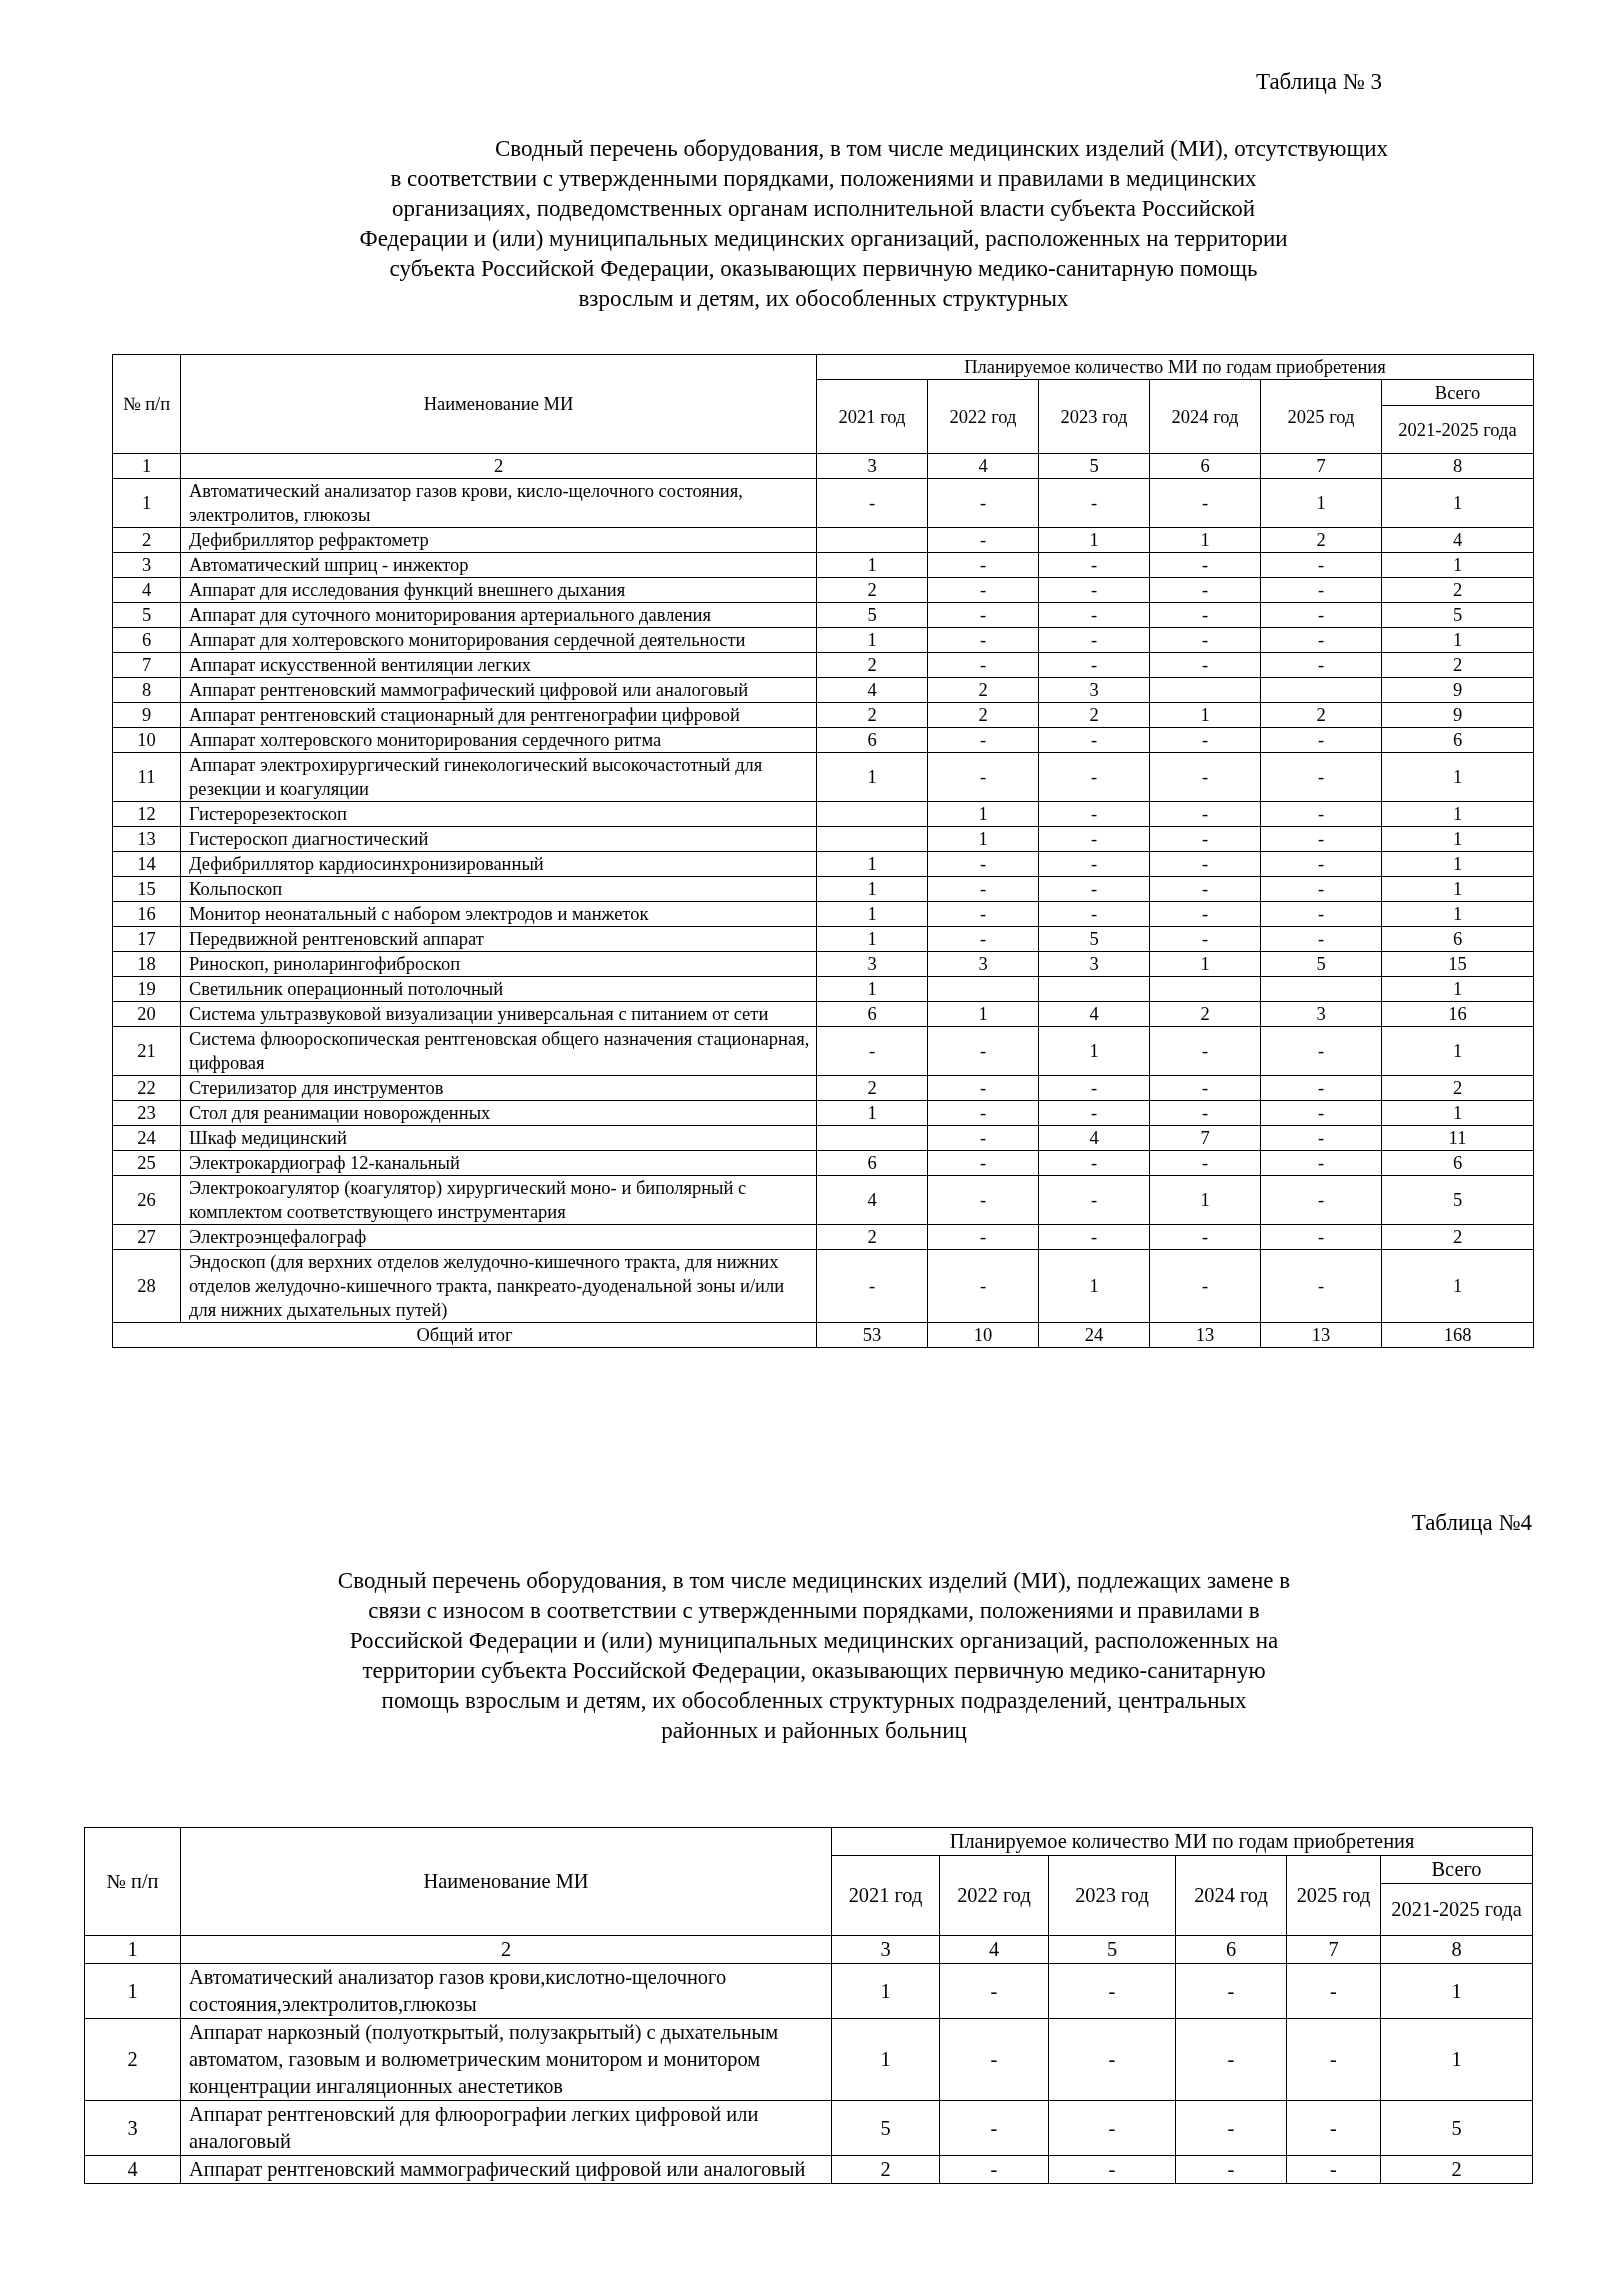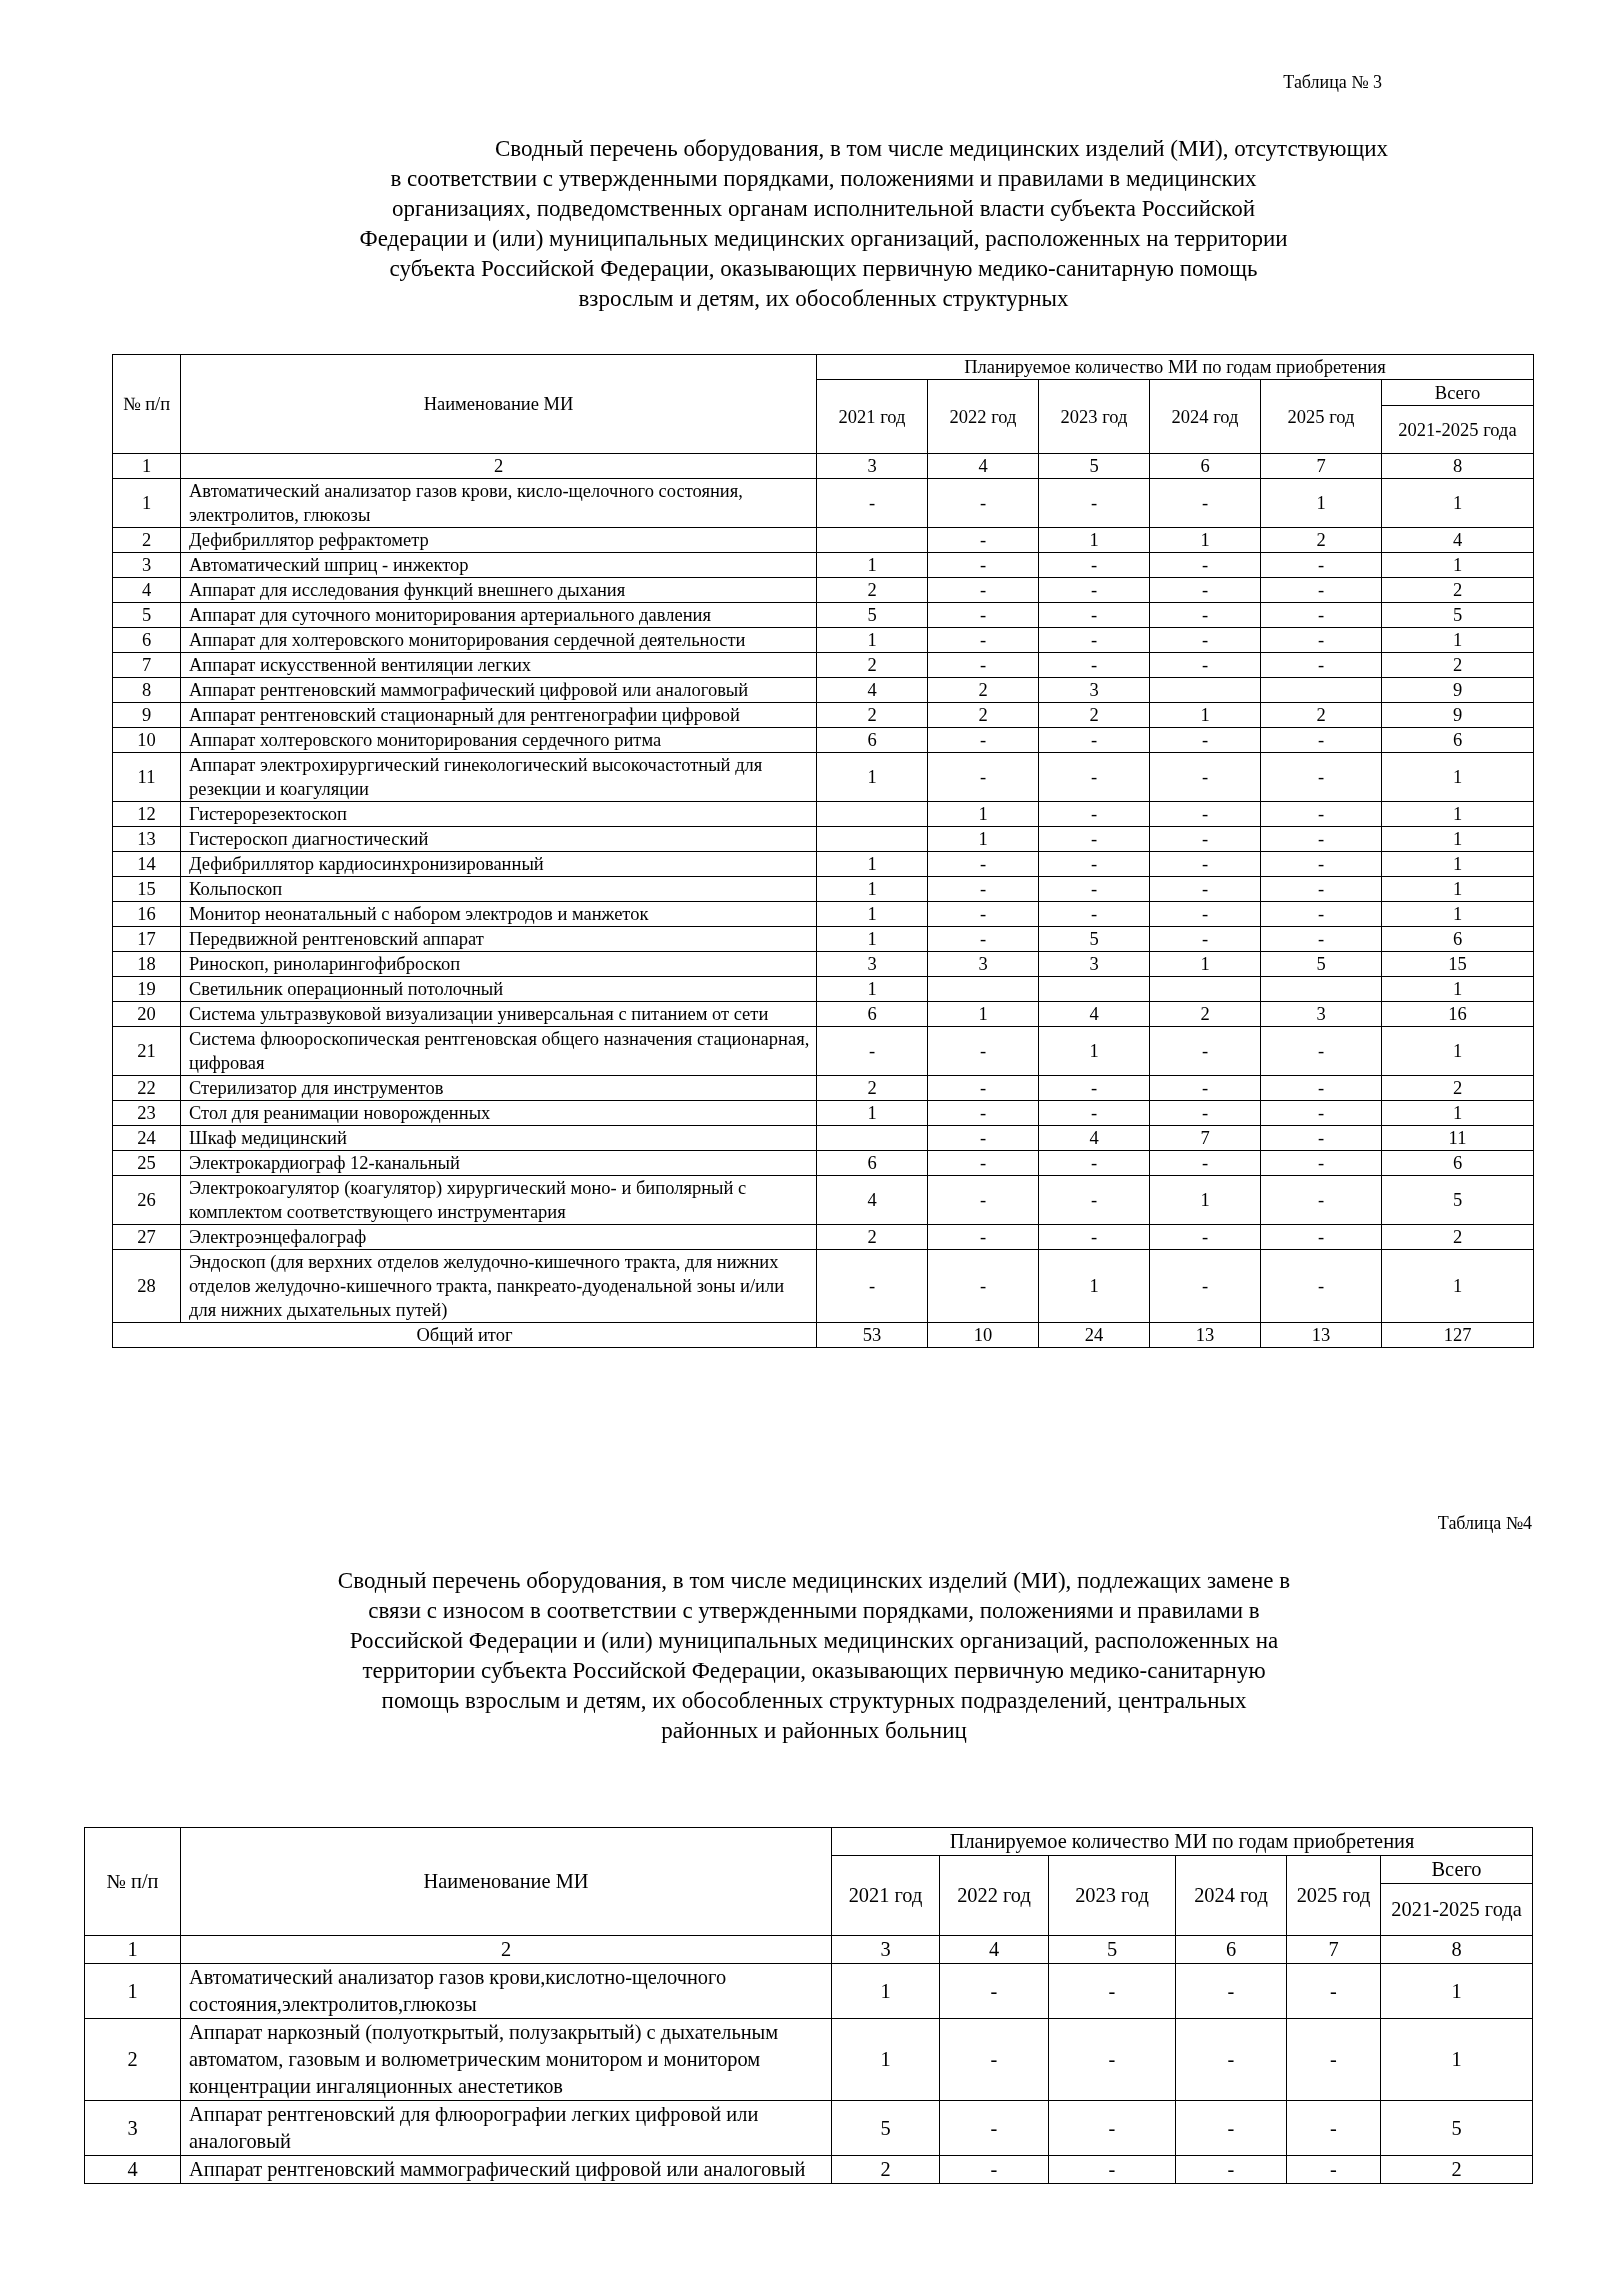--- a/index.html
+++ b/index.html
@@ -1,19 +1,19 @@
 <!DOCTYPE html>
 <html style="font-size:7.4px"><head>
 <meta charset="utf-8">
 <style>
   html, body { margin: 0; padding: 0; background: #ffffff; }
   body { width: 1623px; height: 2295px; position: relative; overflow: hidden;
          font-family: "Liberation Serif", "DejaVu Serif", serif; color: #000; }
   .abs { position: absolute; }
-  .tbl-label { font-size: 18px; line-height: 28px; white-space: nowrap; margin-left: 9px; }
+  .tbl-label { font-size: 23px; line-height: 28px; white-space: nowrap; margin-left: 9px; }
   .title { font-size: 23px; line-height: 30px; text-align: center; }
   .title-line { display: block; white-space: nowrap; }
   table.grid { position: absolute; border-collapse: collapse; table-layout: fixed;
                font-family: "Liberation Serif", "DejaVu Serif", serif; }
   table.grid td { border: 0.7px solid #000; padding: 0 5.6px; vertical-align: middle;
                   text-align: center; font-size: 18.5px; line-height: 24px; overflow: hidden; }
   table.grid td.name { text-align: left; padding-left: 8px; padding-right: 3.7px; }
   table.grid tr.thick-top td { border-top: 1.9px solid #000; }
   table.grid tr.thick-bottom td { border-bottom: 1.9px solid #000; }
   table.t3 { left: 112px; top: 354px; width: 1420px; }
@@ -358,21 +358,21 @@
       </tr>
     </tbody>
   <tbody>
       <tr class="thick-top thick-bottom" style="height:24px">
     <td class="outer-l" colspan="2">Общий итог</td>
     <td>53</td>
     <td>10</td>
     <td>24</td>
     <td>13</td>
     <td>13</td>
-    <td class="outer-r">127</td>
+    <td class="outer-r">168</td>
   </tr>
 </tbody>
   </table>
 
 <div class="abs tbl-label" style="right:91px; top:1509px;">Таблица №4</div>
 
 <div class="abs title" style="left:231px; width:1166px; top:1566px;">
   <span class="title-line">Сводный перечень оборудования, в том числе медицинских изделий (МИ), подлежащих замене в</span>
   <span class="title-line">связи с износом в соответствии с утвержденными порядками, положениями и правилами в</span>
   <span class="title-line">Российской Федерации и (или) муниципальных медицинских организаций, расположенных на</span>

